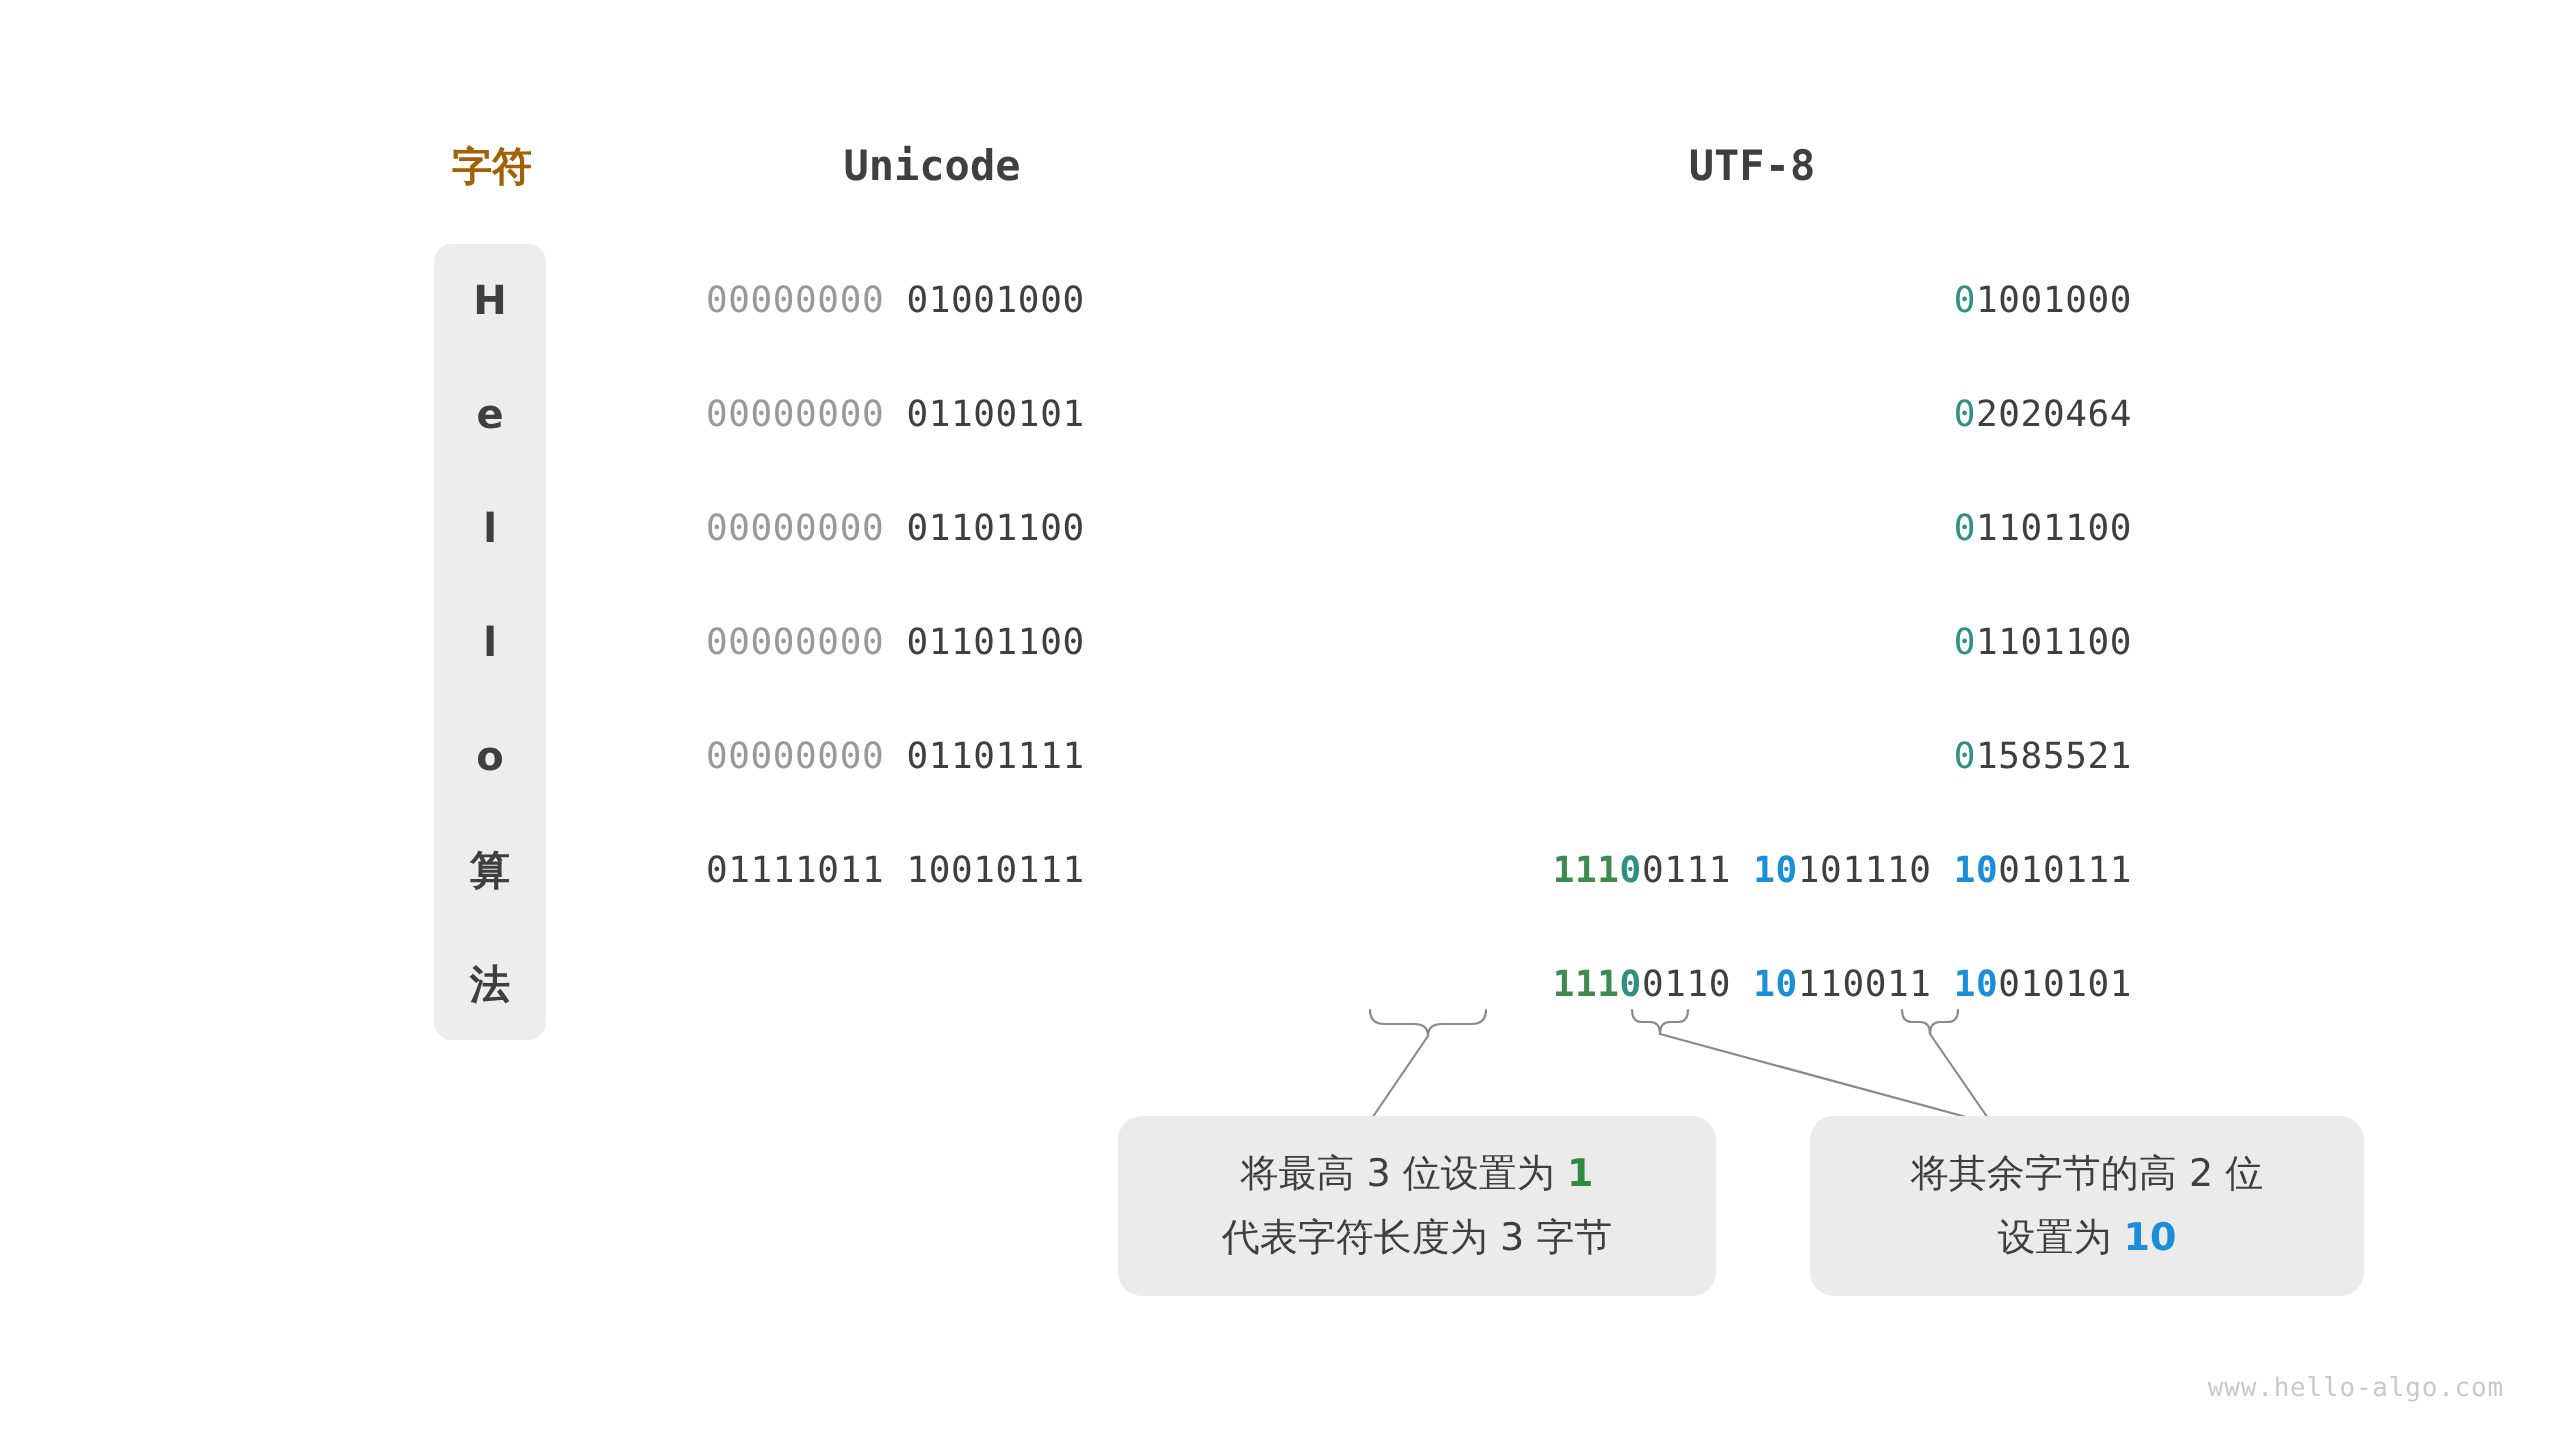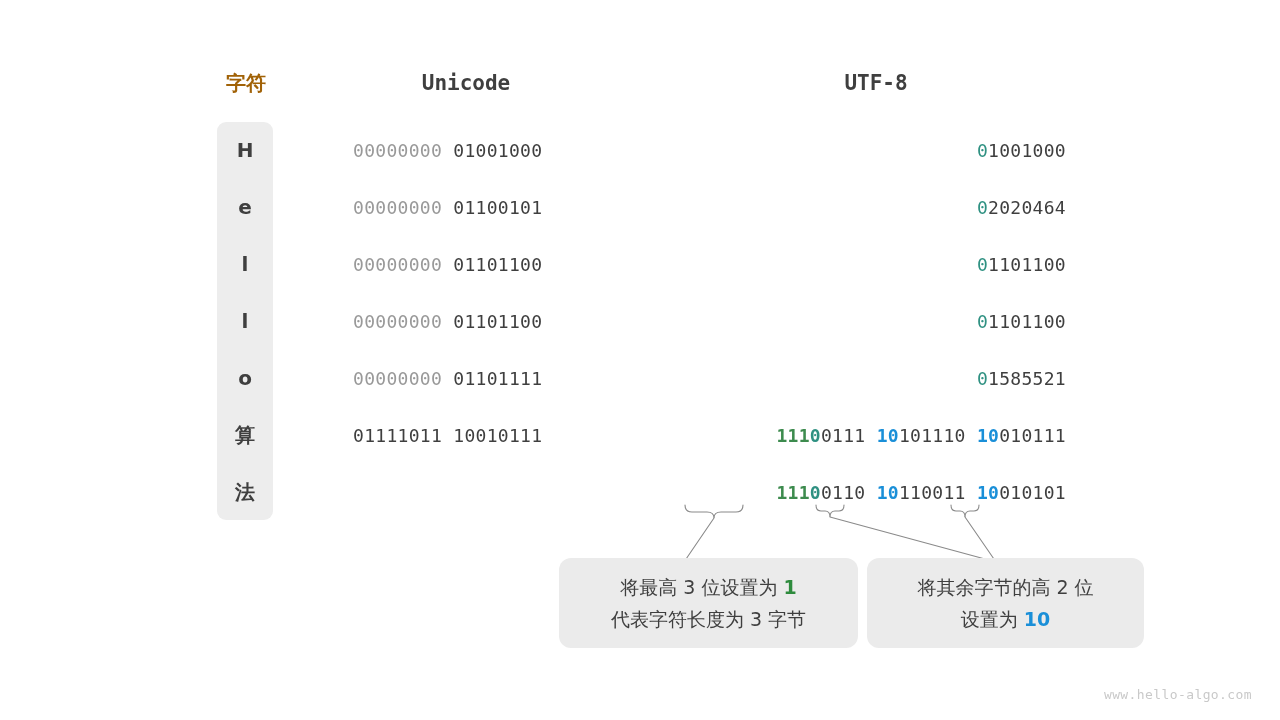--- a/index.html
+++ b/index.html
@@ -160,21 +160,21 @@
     line-height: 32px;
   }
   #callout-1 {
     left: 535px;
     top: 558px;
     width: 299px;
     height: 90px;
     margin-left: 24px;
   }
   #callout-2 {
-    left: 867px;
+    left: 905px;
     top: 558px;
     width: 277px;
     height: 90px;
   }
   .callout .line { white-space: pre; }
   .callout .hl-green { color: #2e8b3d; font-weight: bold; }
   .callout .hl-blue  { color: #1a8fd8; font-weight: bold; }
 
   
   .watermark {

